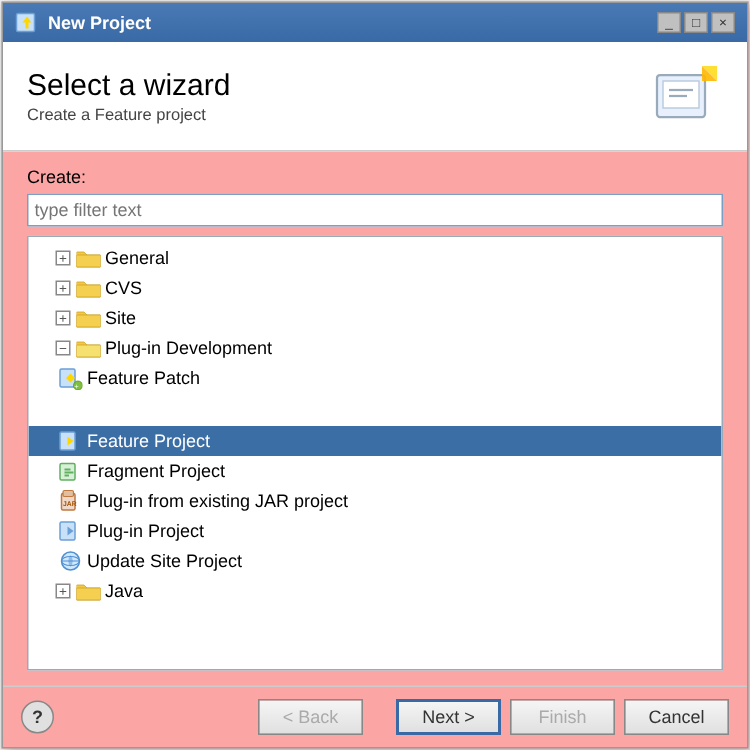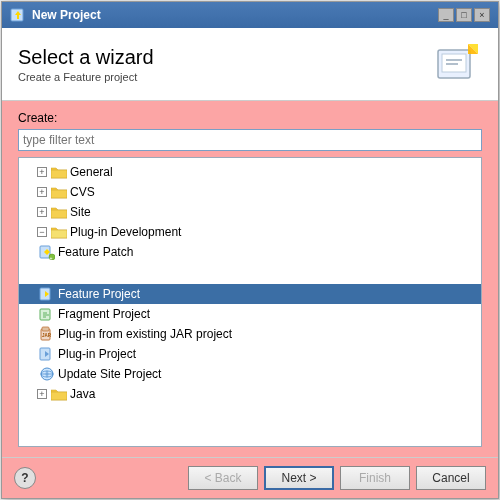--- a/index.html
+++ b/index.html
@@ -200,20 +200,21 @@
       align-items: center;
       justify-content: center;
       min-width: 70px;
     }
     .btn:disabled, .btn.disabled {
       color: #aaa;
       cursor: default;
     }
     .btn.primary {
       border: 2px solid #3a6aa5;
+      margin-left: 16px;
     }
     
     .icon-svg {
       width: 16px;
       height: 16px;
       margin-right: 3px;
       flex-shrink: 0;
     }
   </style>
 </head>

